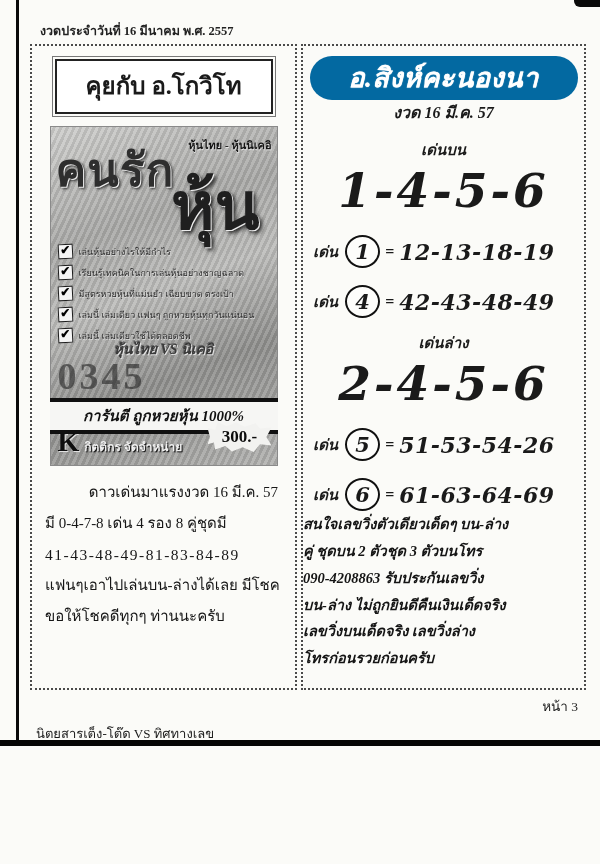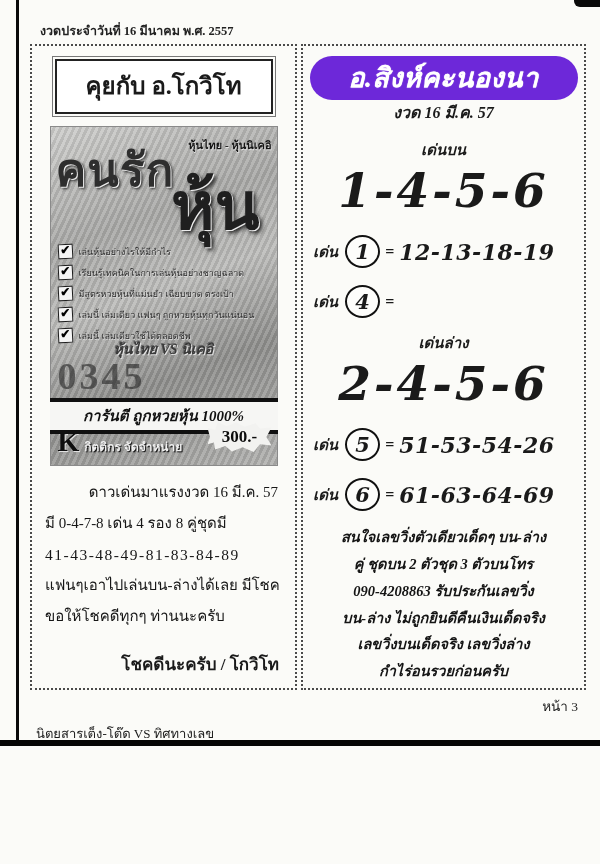--- a/index.html
+++ b/index.html
@@ -59,36 +59,36 @@
   .price-burst{position:absolute;right:6px;bottom:14px;width:64px;height:30px;background:#f2f2f0;
                clip-path:polygon(4% 50%,0 20%,12% 26%,16% 0,30% 14%,45% 2%,58% 16%,75% 4%,82% 22%,100% 18%,92% 50%,100% 78%,82% 74%,72% 100%,55% 84%,38% 98%,28% 80%,12% 92%,10% 68%,0 74%);
                display:flex;align-items:center;justify-content:center;
                font-weight:bold;font-size:17px;color:#0c0c0c;}
   .tips{margin:11px 13px 0;font-size:15px;line-height:2.05;color:#161616;}
   .tips-line1{text-align:right;padding-right:4px;}
   .tips-line3{letter-spacing:1.5px;font-size:15.5px;}
   .signature{text-align:right;margin:18px 16px 0;font-weight:bold;font-size:17px;}
 
   
-  .pill{margin:10px auto 0;width:268px;height:44px;background:#6d28d9;border-radius:22px;
+  .pill{margin:10px auto 0;width:268px;height:44px;background:#0369a1;border-radius:22px;
         color:#fff;font-weight:bold;font-style:italic;font-size:27px;line-height:44px;
         text-align:center;letter-spacing:0.5px;text-shadow:0 0 1px #fff;}
   .draw-date{text-align:center;font-weight:bold;font-style:italic;font-size:16px;}
   .heading{text-align:center;margin-top:13px;font-weight:bold;font-style:italic;font-size:15px;}
   .bignum{text-align:center;font-family:"DejaVu Serif",serif;font-weight:bold;font-style:italic;
           font-size:47px;line-height:1.15;letter-spacing:3px;margin-top:2px;}
   .num-row{display:flex;align-items:center;justify-content:flex-start;margin:17px 0 0 10px;}
   .num-row .lbl{font-weight:bold;font-style:italic;font-size:15px;margin-right:7px;}
   .circle{width:31px;height:29px;border:2px solid #111;border-radius:50%;display:flex;
           align-items:center;justify-content:center;font-family:"DejaVu Serif",serif;
           font-weight:bold;font-style:italic;font-size:21px;margin-right:5px;background:#fdfdfb;}
   .num-row .eq{font-weight:bold;font-size:16px;margin-right:5px;}
   .num-row .nums{font-family:"DejaVu Serif",serif;font-weight:bold;font-style:italic;
                  font-size:22px;letter-spacing:0.5px;}
-  .contact{margin-top:13px;text-align:center;font-weight:bold;font-style:italic;
+  .contact{font-weight:bold;font-style:italic;
            font-size:14.5px;line-height:1.85;color:#141414;}
 
   .footer-left{position:absolute;left:36px;top:691px;font-weight:normal;font-size:13px;margin-top:32px;}
   .footer-page{position:absolute;right:22px;top:695px;font-size:13.5px;}
 </style>
 </head>
 <body>
 
 <div class="page">
 
@@ -139,40 +139,40 @@
       <div class="price-burst">300.-</div>
     </div>
 
     <div class="tips">
       <div class="tips-line1">ดาวเด่นมาแรงงวด 16 มี.ค. 57</div>
       <div>มี 0-4-7-8 เด่น 4 รอง 8 คู่ชุดมี</div>
       <div class="tips-line3">41-43-48-49-81-83-84-89</div>
       <div>แฟนๆเอาไปเล่นบน-ล่างได้เลย มีโชค</div>
       <div>ขอให้โชคดีทุกๆ ท่านนะครับ</div>
     </div>
-    <div class="signature">โชคดีนะครับ / โกวิโท</div>
   </div>
 
   <div class="colbox right-box">
     <div class="pill">อ.สิงห์คะนองนา</div>
     <div class="draw-date">งวด 16 มี.ค. 57</div>
 
     <div class="heading">เด่นบน</div>
     <div class="bignum">1-4-5-6</div>
 
     <div class="num-row">
       <span class="lbl">เด่น</span>
       <span class="circle">1</span>
       <span class="eq">=</span>
       <span class="nums">12-13-18-19</span>
     </div>
     <div class="num-row">
       <span class="lbl">เด่น</span>
       <span class="circle">4</span>
       <span class="eq">=</span>
+      <span class="nums">42-43-48-49</span>
     </div>
 
     <div class="heading">เด่นล่าง</div>
     <div class="bignum">2-4-5-6</div>
 
     <div class="num-row">
       <span class="lbl">เด่น</span>
       <span class="circle">5</span>
       <span class="eq">=</span>
       <span class="nums">51-53-54-26</span>
@@ -183,21 +183,21 @@
       <span class="eq">=</span>
       <span class="nums">61-63-64-69</span>
     </div>
 
     <div class="contact">
       <div>สนใจเลขวิ่งตัวเดียวเด็ดๆ บน-ล่าง</div>
       <div>คู่ ชุดบน 2 ตัวชุด 3 ตัวบนโทร</div>
       <div>090-4208863 รับประกันเลขวิ่ง</div>
       <div>บน-ล่าง ไม่ถูกยินดีคืนเงินเด็ดจริง</div>
       <div>เลขวิ่งบนเด็ดจริง เลขวิ่งล่าง</div>
-      <div>กำไร่อนรวยก่อนครับ</div>
+      <div>โทรก่อนรวยก่อนครับ</div>
     </div>
   </div>
 
   <div class="footer-left">นิตยสารเต็ง-โต๊ด VS ทิศทางเลข</div>
   <div class="footer-page">หน้า 3</div>
 
   <div class="cut-line"></div>
 </div>
 
 </body></html>

